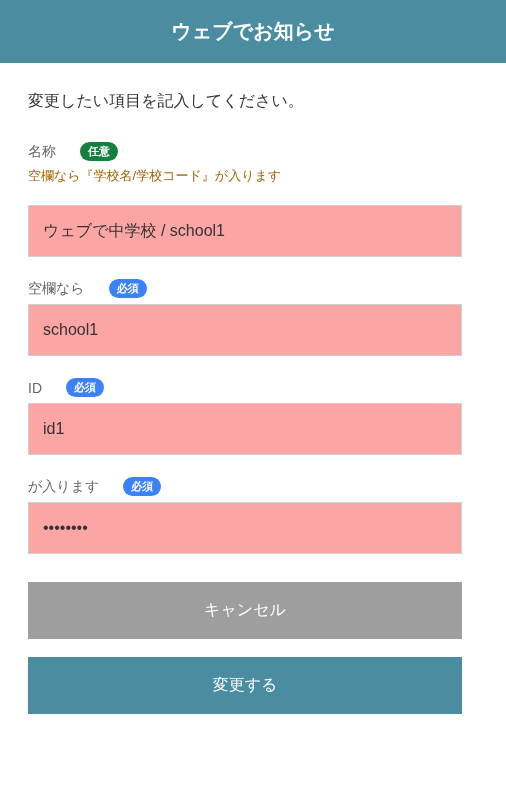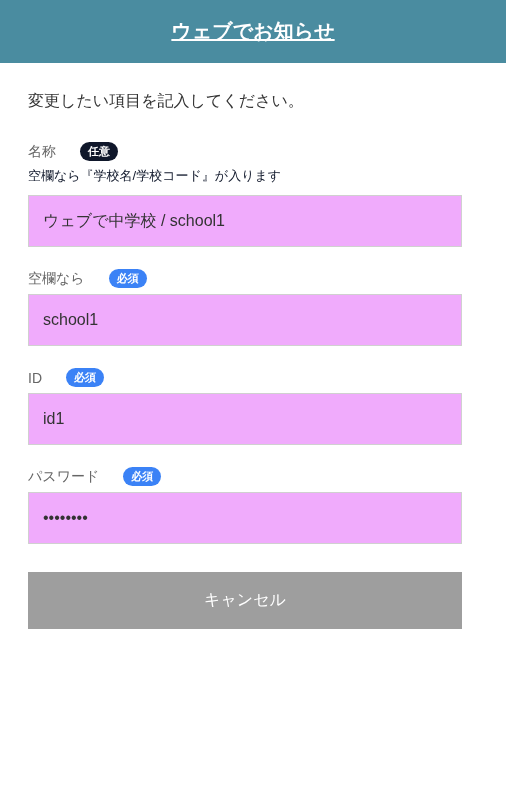--- a/index.html
+++ b/index.html
@@ -10,21 +10,20 @@
     height: 800px;
     overflow: hidden;
   }
   .header {
     background: #4a8ca0;
     color: #ffffff;
     text-align: center;
     padding: 18px 0;
     font-size: 20px;
     font-weight: 600;
-    text-decoration: underline;
   }
   .content {
     padding: 28px 44px 0 28px;
   }
   .instruction {
     font-size: 16px;
     color: #333333;
     margin-bottom: 30px;
   }
   .field {
@@ -39,34 +38,34 @@
     margin-bottom: 6px;
   }
   .badge {
     display: inline-block;
     color: #ffffff;
     font-size: 11px;
     padding: 2px 8px;
     border-radius: 10px;
     font-weight: 600;
   }
-  .badge-optional { background: #0f172a; }
+  .badge-optional { background: #15803d; }
   .badge-required { background: #3b82f6; }
   .hint {
     font-size: 13px;
-    color: #0f172a;
-    margin-bottom: 10px;
+    color: #a16207;
+    margin-bottom: 20px;
   }
   .text-input {
     width: 100%;
     border: 1px solid #d0d0d0;
     padding: 16px 14px;
     font-size: 16px;
     color: #333333;
-    background: #f0abfc;
+    background: #fca5a5;
     outline: none;
   }
   .button-row {
     display: flex;
     gap: 18px;
     margin-top: 28px;
     flex-direction: column;
   }
   .btn {
     flex: 1;
@@ -110,22 +109,23 @@
   <div class="field">
     <div class="label-row">
       <span>ID</span>
       <span class="badge badge-required">必須</span>
     </div>
     <input type="text" class="text-input" value="id1" style="">
   </div>
 
   <div class="field">
     <div class="label-row">
-      <span>パスワード</span>
+      <span>が入ります</span>
       <span class="badge badge-required">必須</span>
     </div>
     <input type="text" class="text-input" value="••••••••" style="">
   </div>
 
   <div class="button-row">
     <button class="btn btn-cancel">キャンセル</button>
+    <button class="btn btn-submit">変更する</button>
   </div>
 </div>
 
 </body></html>

